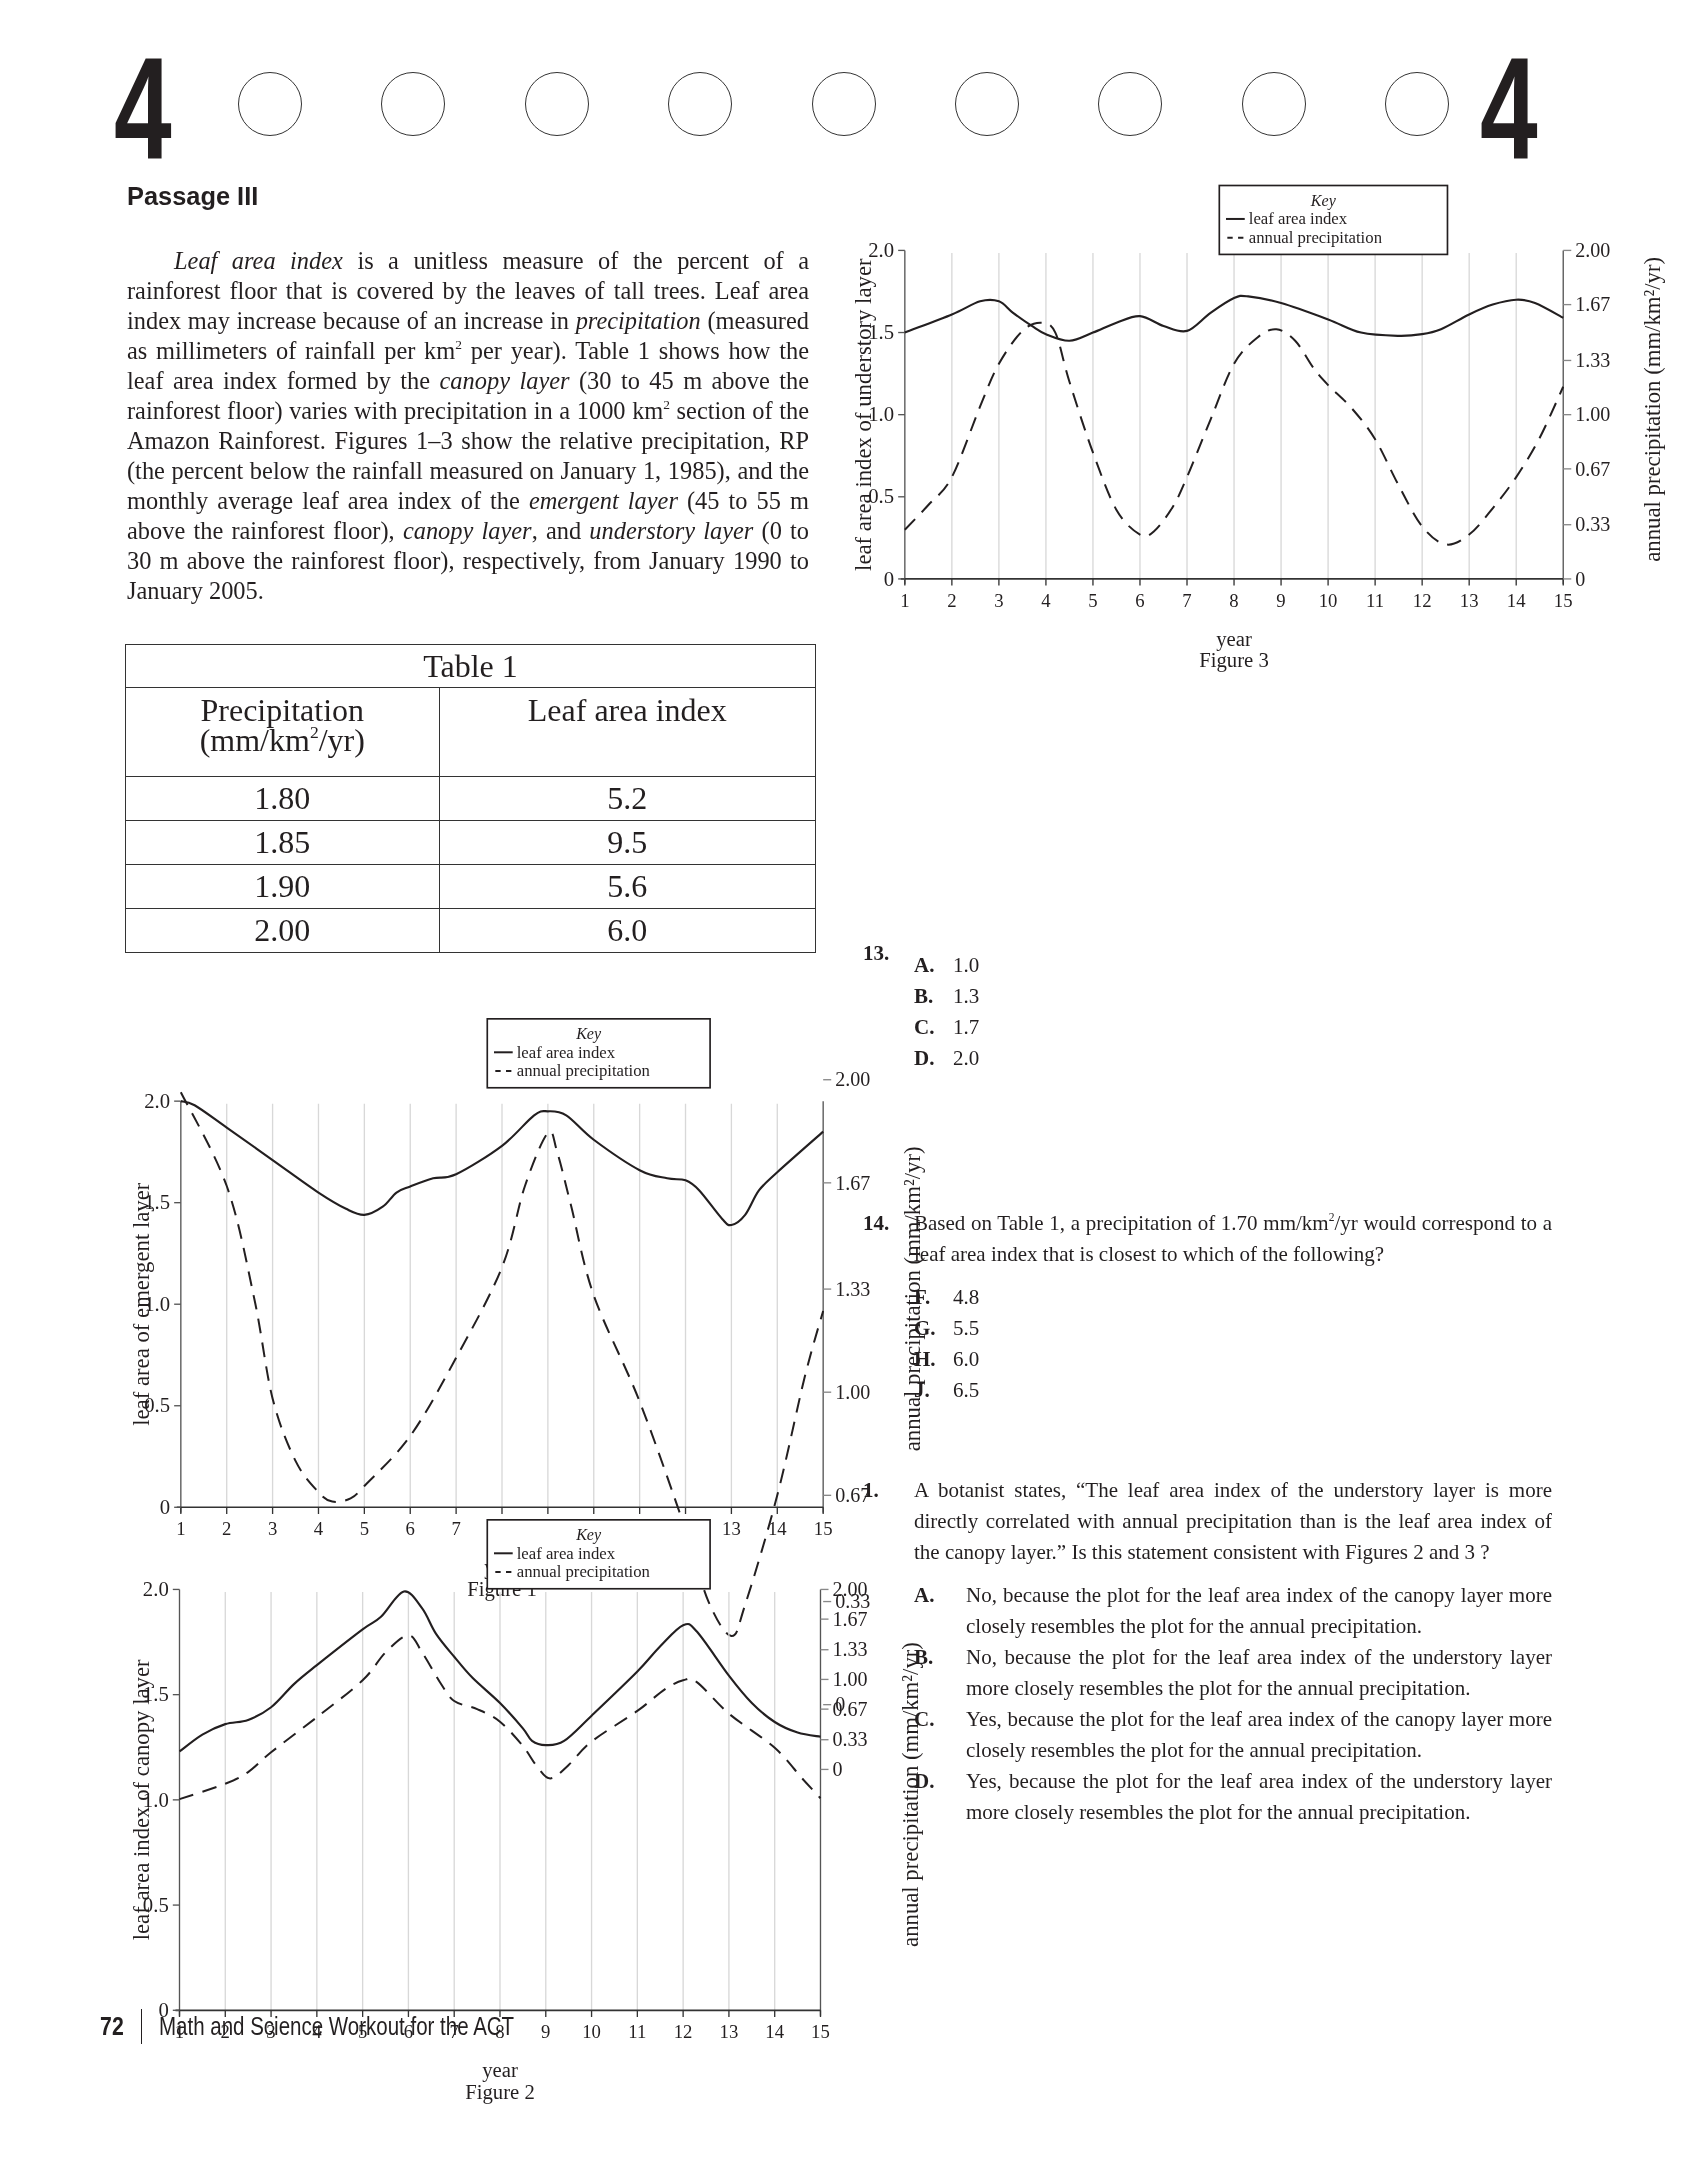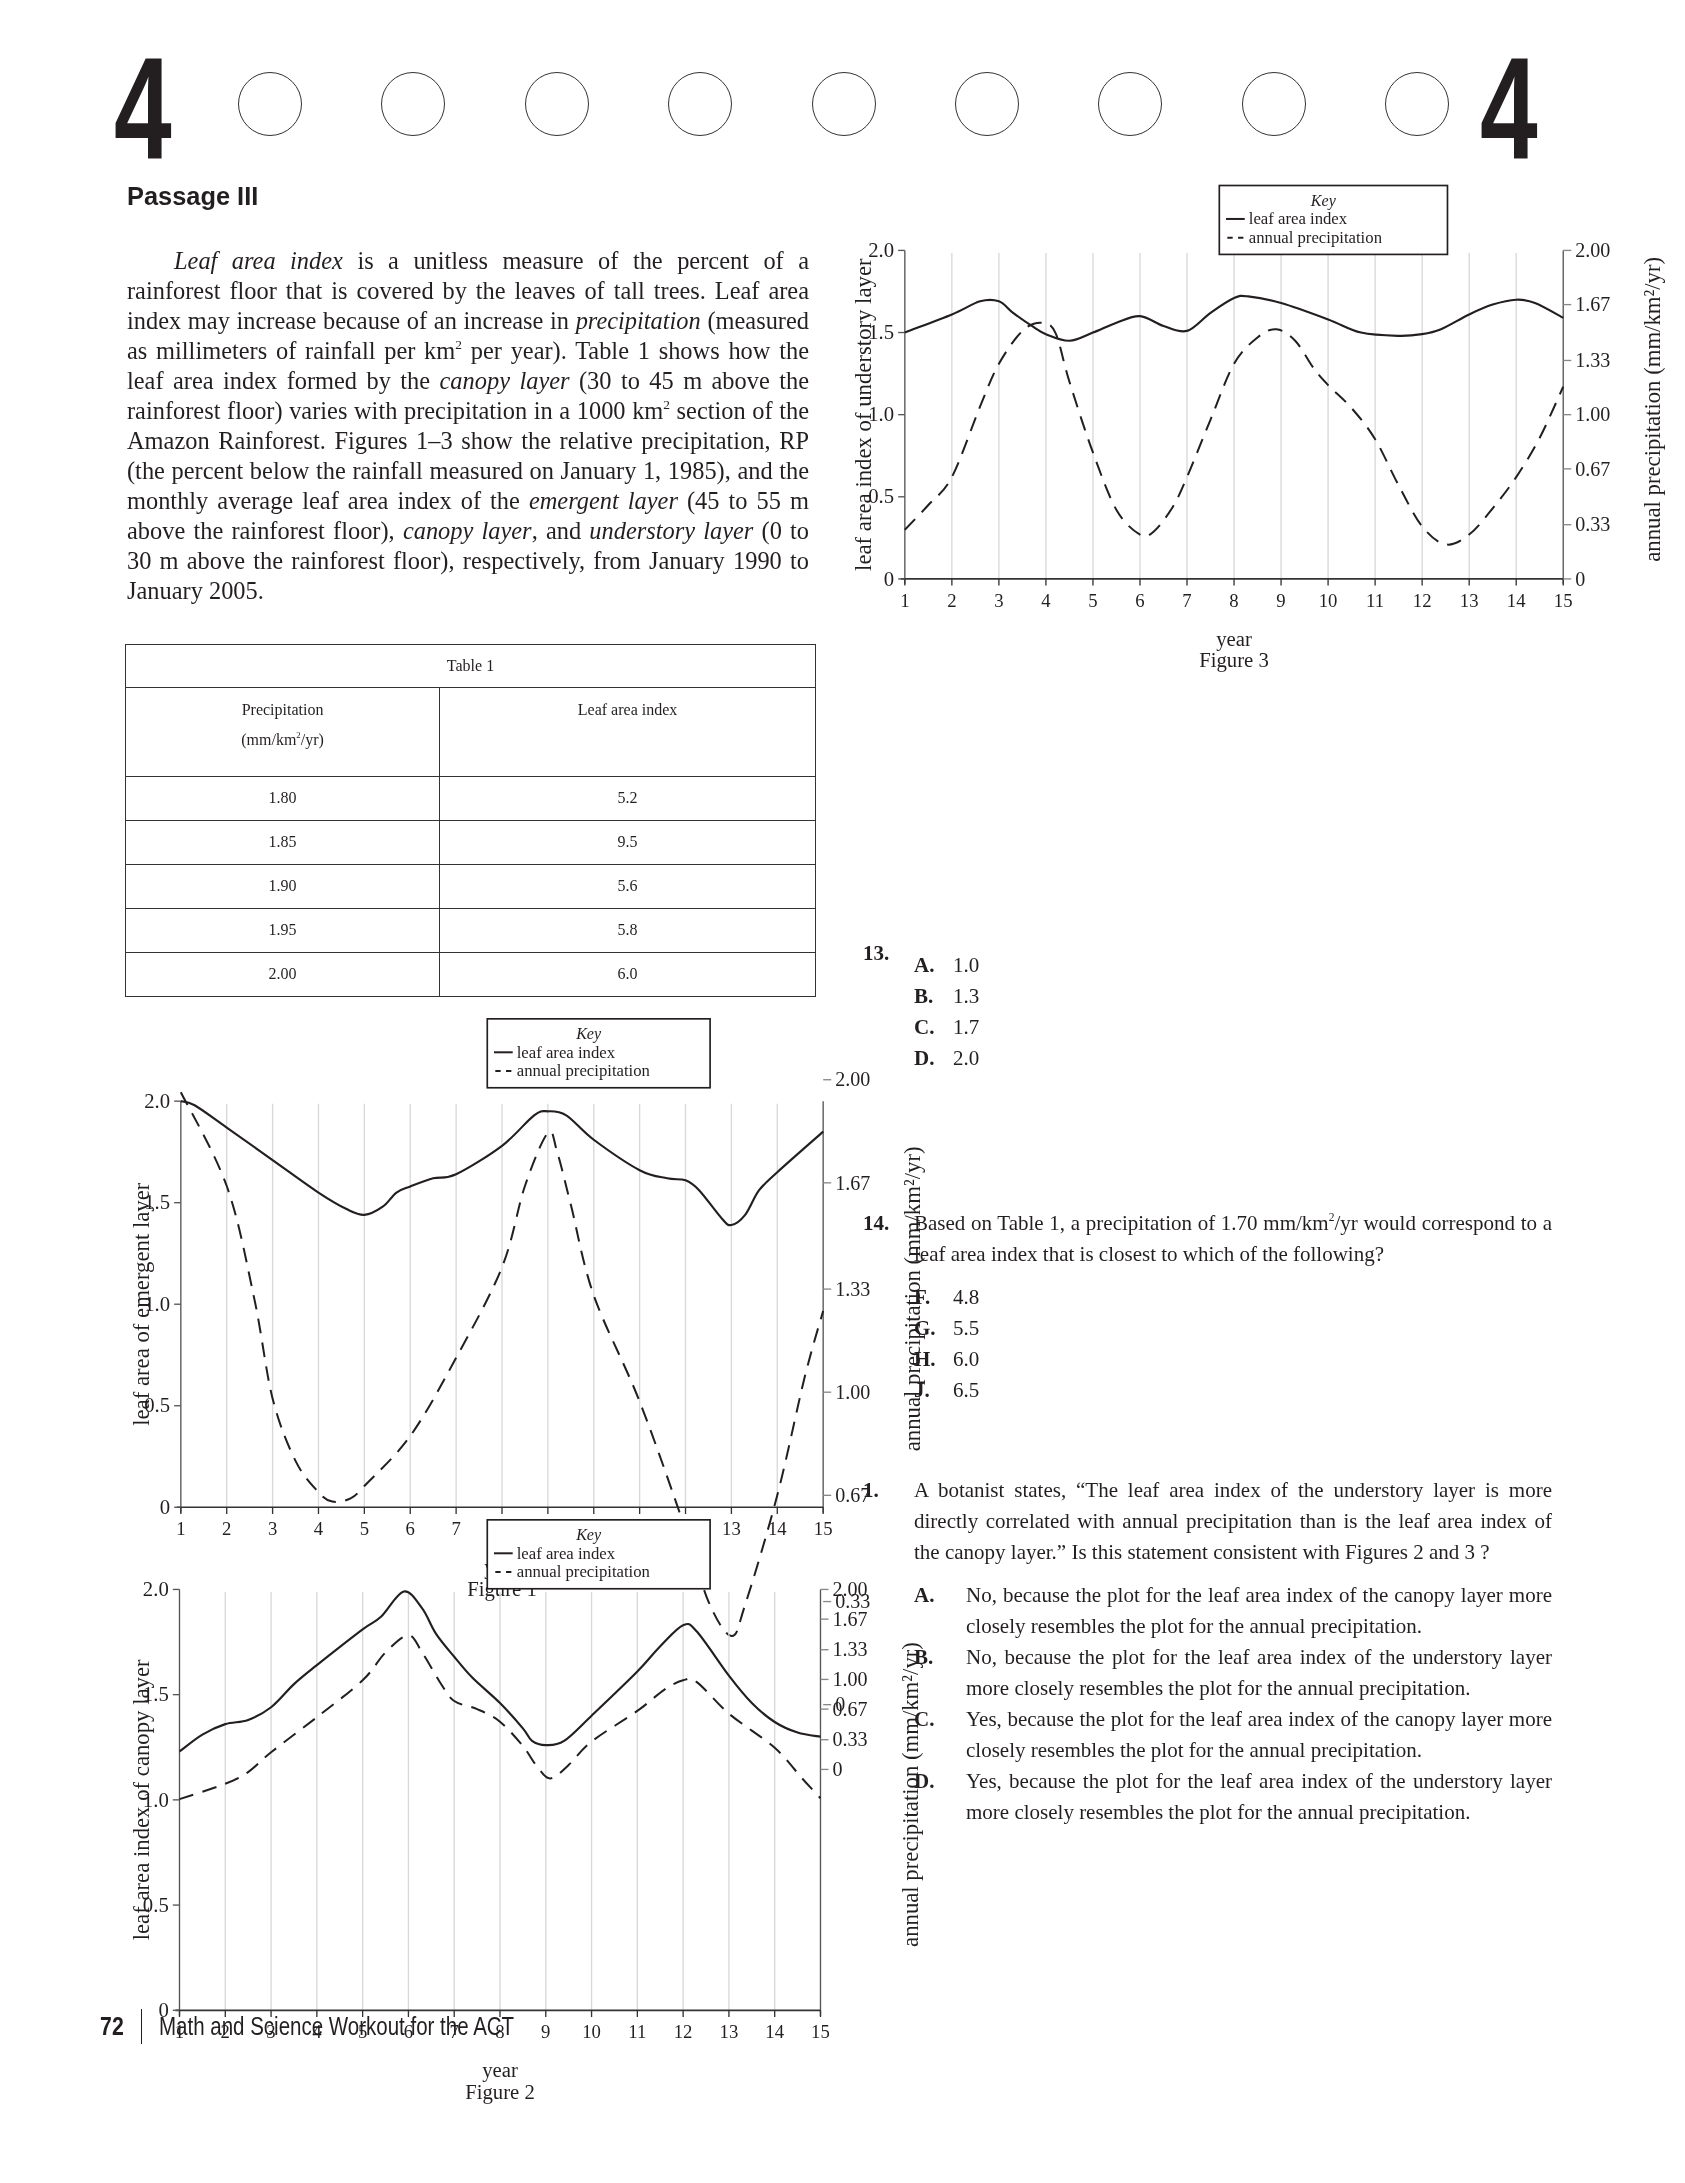--- a/index.html
+++ b/index.html
@@ -5,21 +5,21 @@
   html,body{margin:0;padding:0;background:#fff;}
   body{width:1685px;height:2183px;position:relative;overflow:hidden;color:#231f20;font-family:"Liberation Serif","DejaVu Serif",serif;}
   .hdr-num{position:absolute;top:37px;font-family:"Liberation Sans","DejaVu Sans",sans-serif;font-weight:bold;font-size:144px;line-height:1;transform:scaleX(0.72);transform-origin:left top;}
   .bubbles{position:absolute;top:72px;left:238px;width:1211px;display:flex;justify-content:space-between;}
   .bubble{width:64px;height:64px;border:1.3px solid #333;border-radius:50%;box-sizing:border-box;}
   .passage-title{position:absolute;left:127px;top:182px;font-family:"Liberation Sans","DejaVu Sans",sans-serif;font-weight:bold;font-size:25.4px;}
   .passage-body{position:absolute;left:127px;top:246px;width:682px;font-size:24.4px;line-height:30px;text-align:justify;}
   .passage-body p{margin:0;text-indent:47px;}
   .passage-body i{font-style:italic;}
   sup{font-size:0.55em;line-height:0;vertical-align:0.75em;}
-  table.t1{position:absolute;left:125px;top:644px;width:691px;border-collapse:collapse;font-size:16px;}
+  table.t1{position:absolute;left:125px;top:644px;width:691px;border-collapse:collapse;font-size:32px;}
   table.t1 td,table.t1 th{border:1.7px solid #333;text-align:center;font-weight:normal;}
   table.t1 .cap{height:40px;}
   table.t1 .colh{height:80px;vertical-align:top;padding-top:6.7px;line-height:30px;}
   table.t1 .row td{height:41px;}
   .fig{position:absolute;}
   .fig svg{display:block;overflow:visible;}
   .fig text{font-family:"Liberation Serif","DejaVu Serif",serif;fill:#231f20;}
   .q{position:absolute;left:863px;width:689px;font-size:21px;line-height:31px;}
   .q .num{position:absolute;left:0;top:0;font-weight:bold;}
   .q .stem{margin-left:51px;text-align:justify;}
@@ -68,24 +68,20 @@
         <td>1.80</td>
         <td>5.2</td>
       </tr>
   <tr class="row">
         <td>1.85</td>
         <td>9.5</td>
       </tr>
   <tr class="row">
         <td>1.90</td>
         <td>5.6</td>
-      </tr>
-  <tr class="row">
-        <td>1.95</td>
-        <td>5.8</td>
       </tr>
   <tr class="row">
         <td>2.00</td>
         <td>6.0</td>
       </tr>
 </tbody>
   </table>
 
 <div class="fig" style="left: 134px; top: 1004px;">
     <svg width="736" height="482" viewBox="0 0 1100 720">

